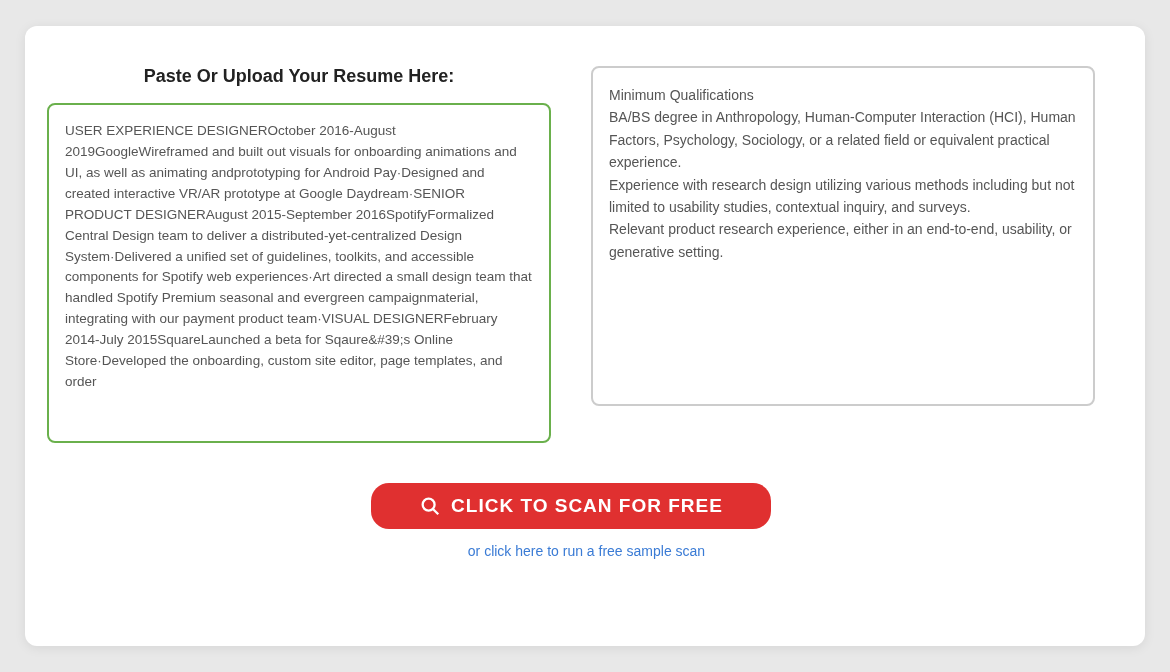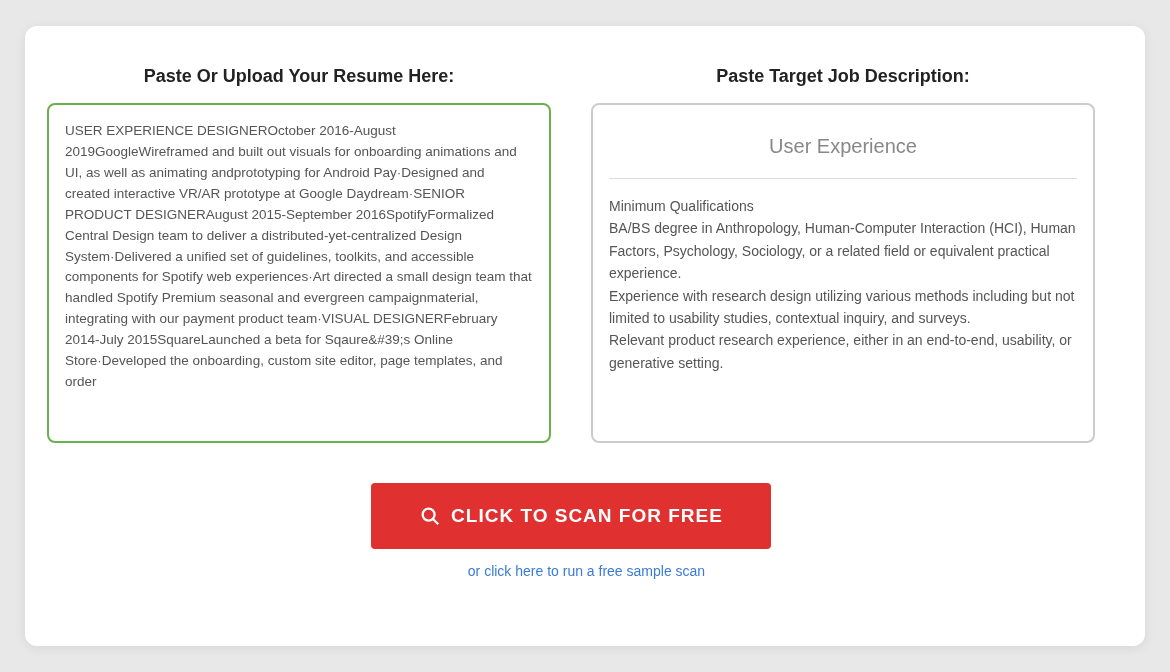--- a/index.html
+++ b/index.html
@@ -90,23 +90,23 @@
       flex-direction: column;
       align-items: center;
       gap: 14px;
       margin-top: 4px;
     }
 
     .scan-button {
       background: #e03030;
       color: #ffffff;
       border: none;
-      border-radius: 4px;
+      border-radius: 18px;
       padding: 0 48px;
-      height: 66px;
+      height: 46px;
       font-size: 19px;
       font-weight: 700;
       letter-spacing: 1px;
       cursor: pointer;
       display: flex;
       align-items: center;
       gap: 10px;
     }
 
     .search-icon-svg {
@@ -131,23 +131,21 @@
 
 <div class="card">
   <div class="columns">
 
     <div class="column">
       <div class="column-header">Paste Or Upload Your Resume Here:</div>
       <textarea class="textarea-box" spellcheck="false" style="">USER EXPERIENCE DESIGNEROctober 2016-August 2019GoogleWireframed and built out visuals for onboarding animations and UI, as well as animating andprototyping for Android Pay·Designed and created interactive VR/AR prototype at Google Daydream·SENIOR PRODUCT DESIGNERAugust 2015-September 2016SpotifyFormalized Central Design team to deliver a distributed-yet-centralized Design System·Delivered a unified set of guidelines, toolkits, and accessible components for Spotify web experiences·Art directed a small design team that handled Spotify Premium seasonal and evergreen campaignmaterial, integrating with our payment product team·VISUAL DESIGNERFebruary 2014-July 2015SquareLaunched a beta for Sqaure&amp;#39;s Online Store·Developed the onboarding, custom site editor, page templates, and order</textarea>
     </div>
 
     <div class="column">
-      <div class="column-header">Paste Target Job Description:</div>
       <div class="textarea-box right">
-        <div class="job-title-area">User Experience</div>
         <div class="job-desc-text">Minimum Qualifications<br>BA/BS degree in Anthropology, Human-Computer Interaction (HCI), Human Factors, Psychology, Sociology, or a related field or equivalent practical experience.<br>Experience with research design utilizing various methods including but not limited to usability studies, contextual inquiry, and surveys.<br>Relevant product research experience, either in an end-to-end, usability, or generative setting.</div>
       </div>
     </div>
 
   </div>
 
   <div class="scan-button-area">
     <button class="scan-button">
       <svg class="search-icon-svg" viewBox="0 0 24 24" xmlns="http://www.w3.org/2000/svg">
         <circle cx="10.5" cy="10.5" r="6.5"></circle>

